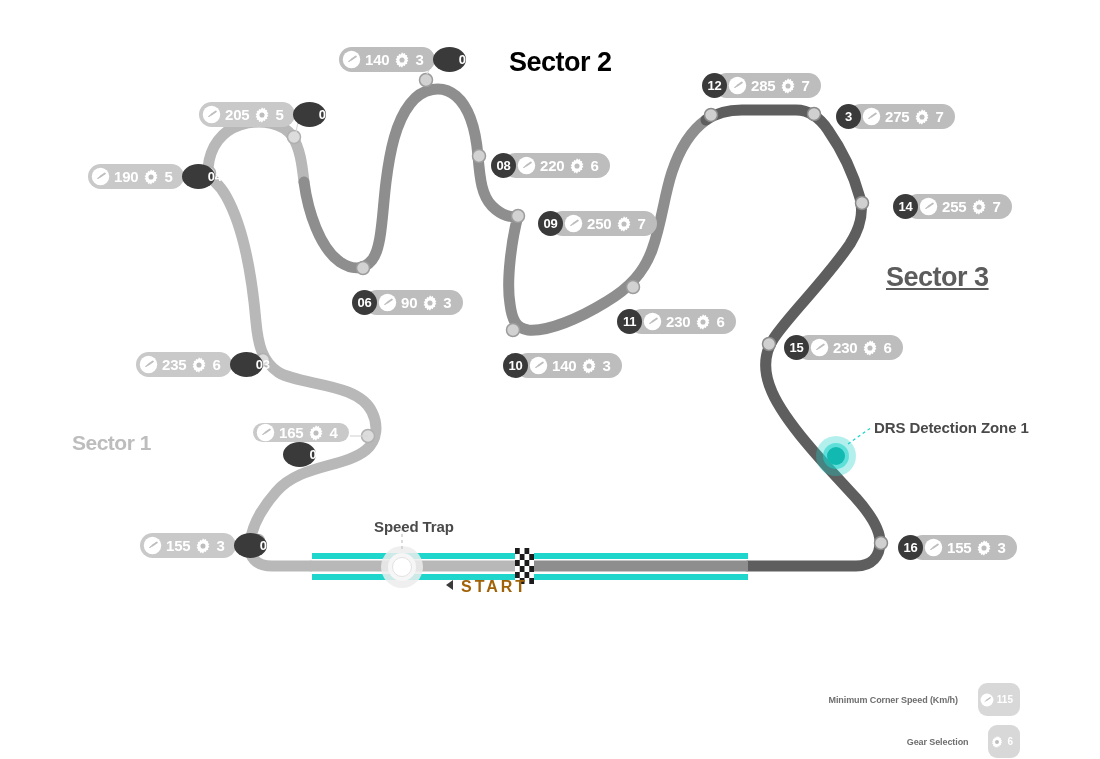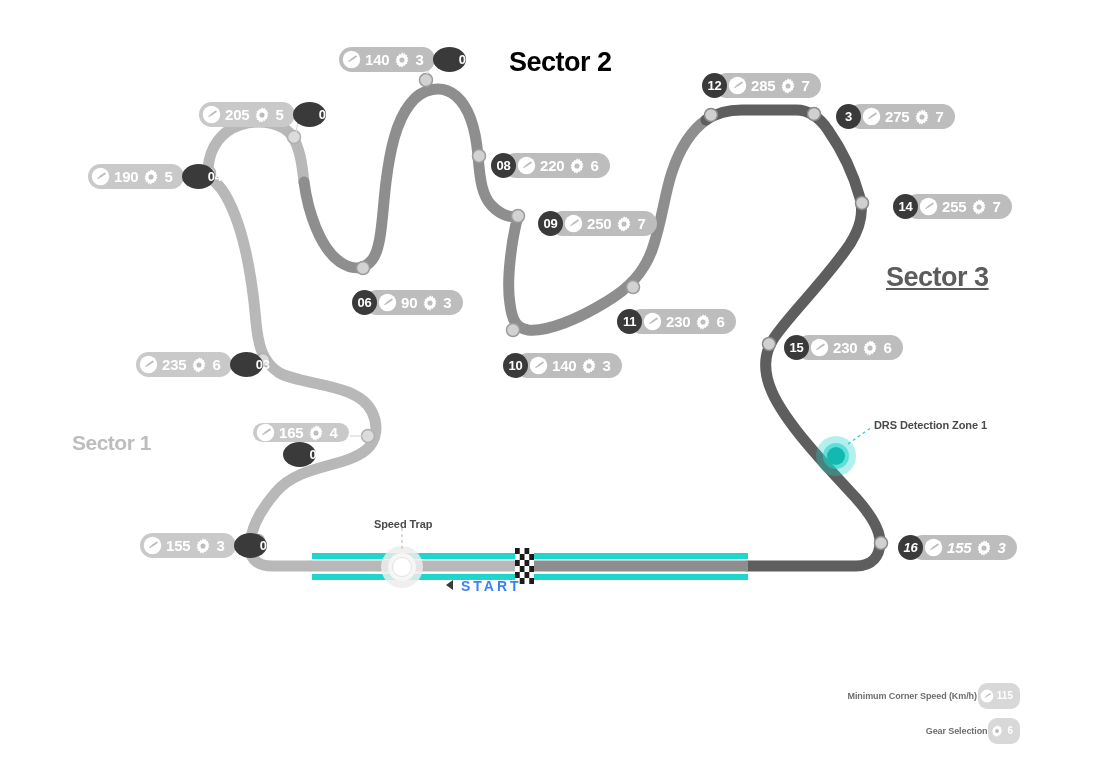--- a/index.html
+++ b/index.html
@@ -86,35 +86,35 @@
     justify-content: center;
     letter-spacing: -0.3px;
   }
   .badge.num-left  .cnum { margin-right: -2px; z-index: 2; }
   .badge.num-right .cnum { margin-left: -2px;  z-index: 2; padding-left: 33px; }
   .badge.num-left  .pill { padding-left: 14px; margin-left: -11px; }
 
   
   .anno {
     position: absolute;
-    font-size: 11px;
+    font-size: 15px;
     font-weight: bold;
     color: #4a4a4a;
     white-space: nowrap;
     letter-spacing: -0.1px;
   }
   .anno-speedtrap { left: 374px; top: 518px; }
   .anno-drs       { left: 874px; top: 419px; }
 
   .start-text {
     position: absolute;
     left: 461px; top: 578px;
-    font-size: 14px;
-    font-weight: bold;
-    color: #3b82f6;
+    font-size: 16px;
+    font-weight: bold;
+    color: #a16207;
     letter-spacing: 3px;
     white-space: nowrap;
   }
   .start-arrow {
     position: absolute;
     left: 446px; top: 580px;
     width: 0; height: 0;
     border-top: 5px solid transparent;
     border-bottom: 5px solid transparent;
     border-right: 7px solid #3a3a3a;
@@ -127,33 +127,33 @@
     top: 683px;
     width: 200px;
     display: flex;
     flex-direction: column;
     gap: 9px;
   }
   .legend-row {
     display: flex;
     align-items: center;
     justify-content: flex-end;
-    gap: 1px;
+    gap: 20px;
   }
   .legend-row .lbl {
     font-size: 9px;
     font-weight: bold;
     color: #6e6e6e;
     letter-spacing: -0.1px;
     white-space: nowrap;
   }
   .legend-pill {
     display: flex;
     align-items: center;
-    height: 26px;
+    height: 33px;
     border-radius: 9px;
     background: #d8d8d8;
     padding: 0 7px 0 2px;
     gap: 3px;
   }
   .legend-pill .lv {
     font-size: 10px;
     font-weight: bold;
     color: #ffffff;
     line-height: 1;
@@ -482,21 +482,21 @@
           <svg width="19" height="19" viewBox="0 0 24 24" class="speed-ico">
             <use href="#speed-glyph"></use>
           </svg>
           <span class="val">230</span>
           <svg width="18" height="18" viewBox="0 0 24 24" class="gear-ico">
             <use href="#gear-glyph"></use>
           </svg>
           <span class="gearval">6</span>
         </div>
       </div>
-      <div class="badge num-left" style="left: 898px; top: 531px; font-style: italic;">
+      <div class="badge num-left" style="left: 898px; top: 531px;">
         <div class="cnum">16</div>
         <div class="pill s3">
           <svg width="19" height="19" viewBox="0 0 24 24" class="speed-ico">
             <use href="#speed-glyph"></use>
           </svg>
           <span class="val">155</span>
           <svg width="18" height="18" viewBox="0 0 24 24" class="gear-ico">
             <use href="#gear-glyph"></use>
           </svg>
           <span class="gearval">3</span>

